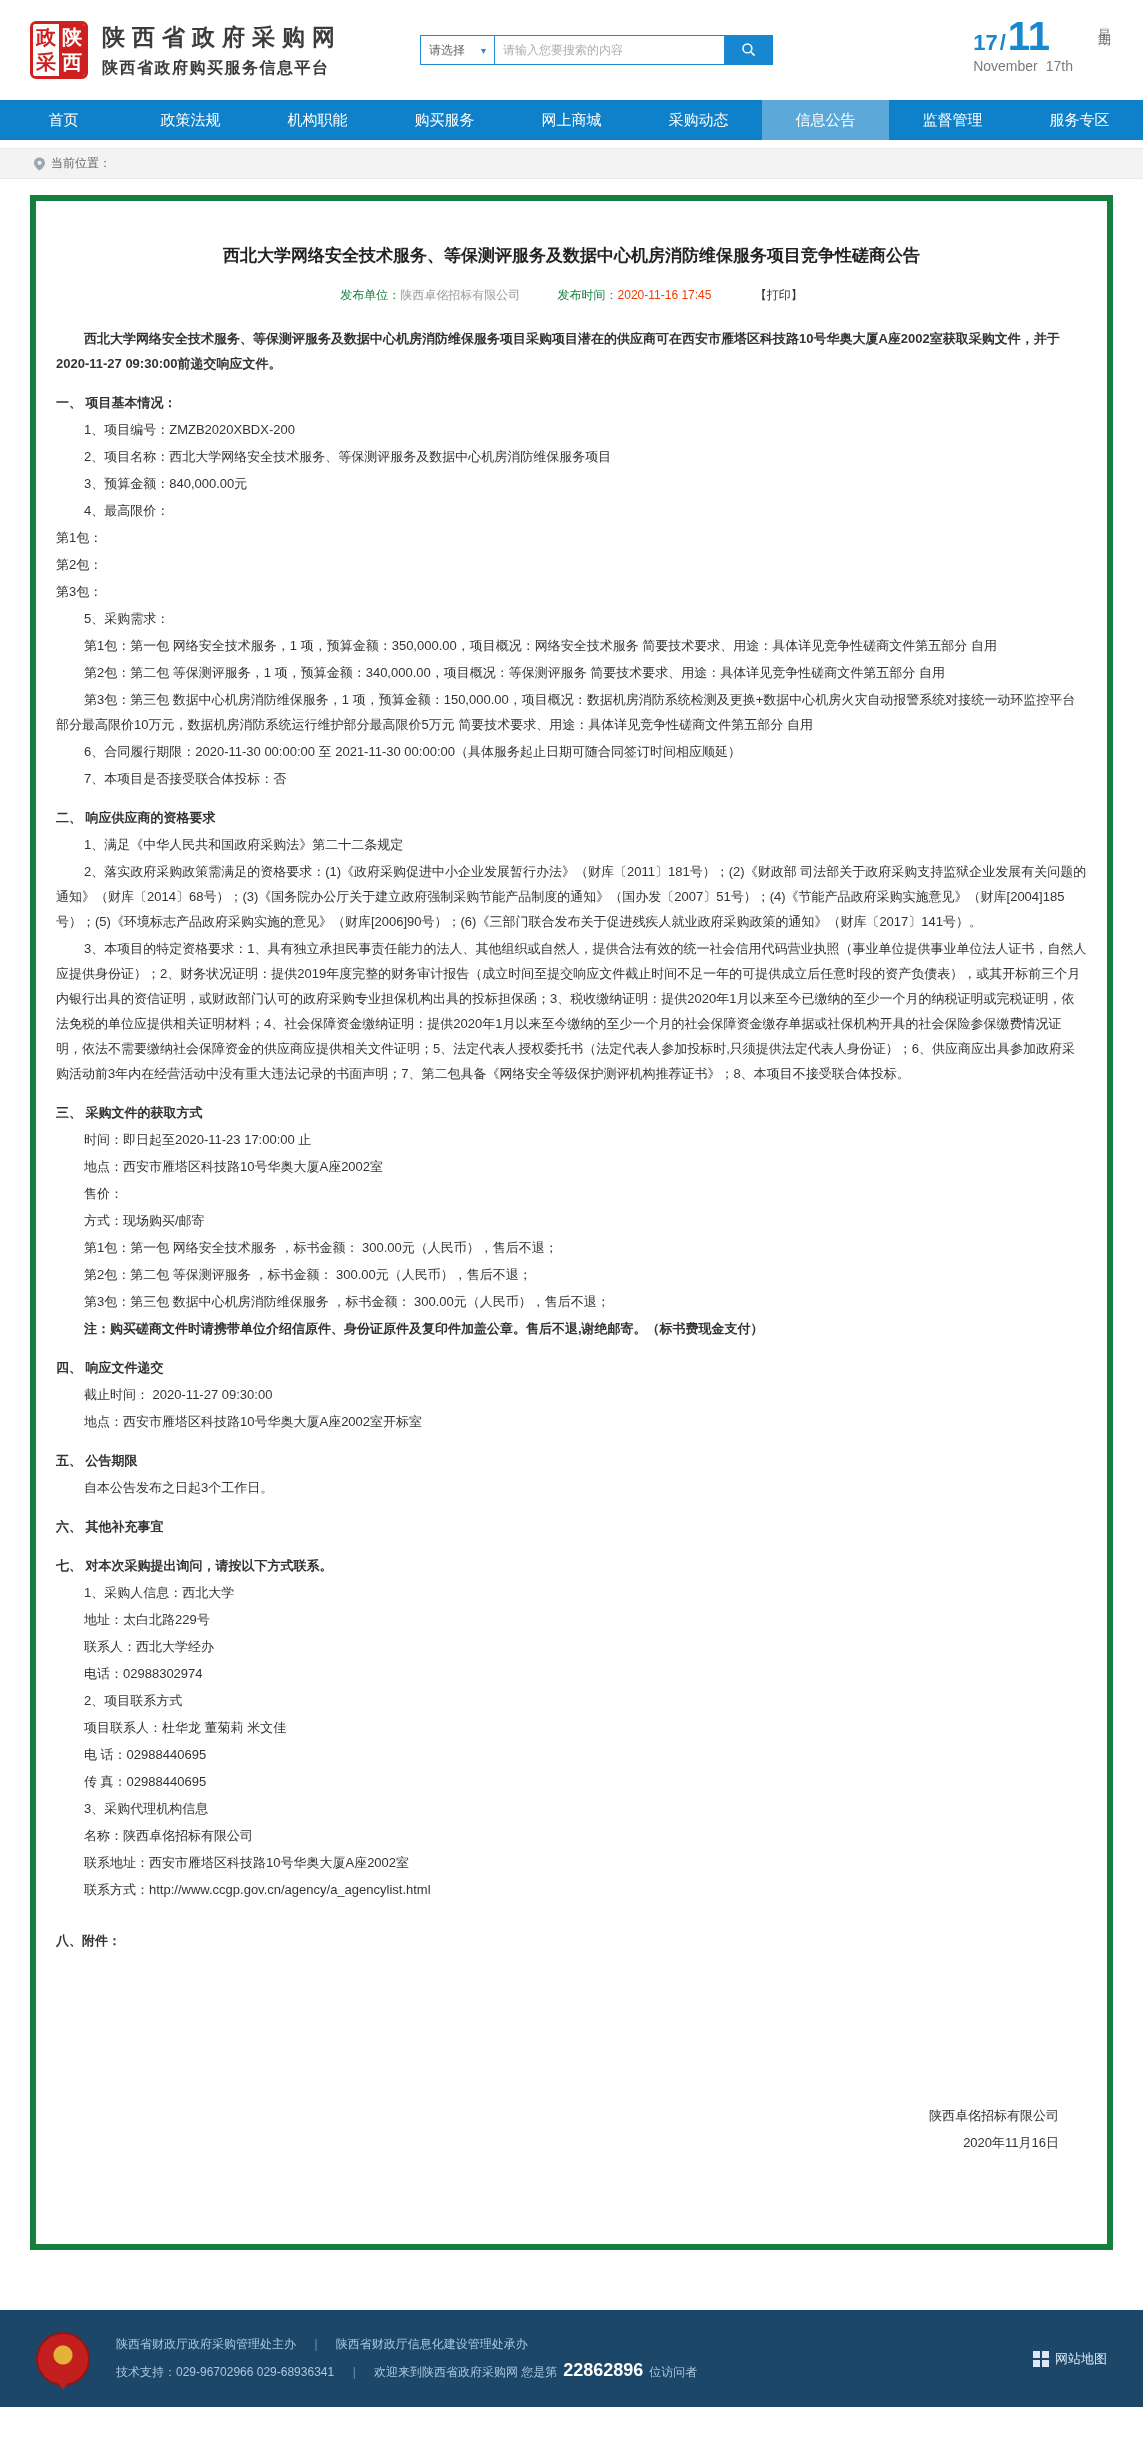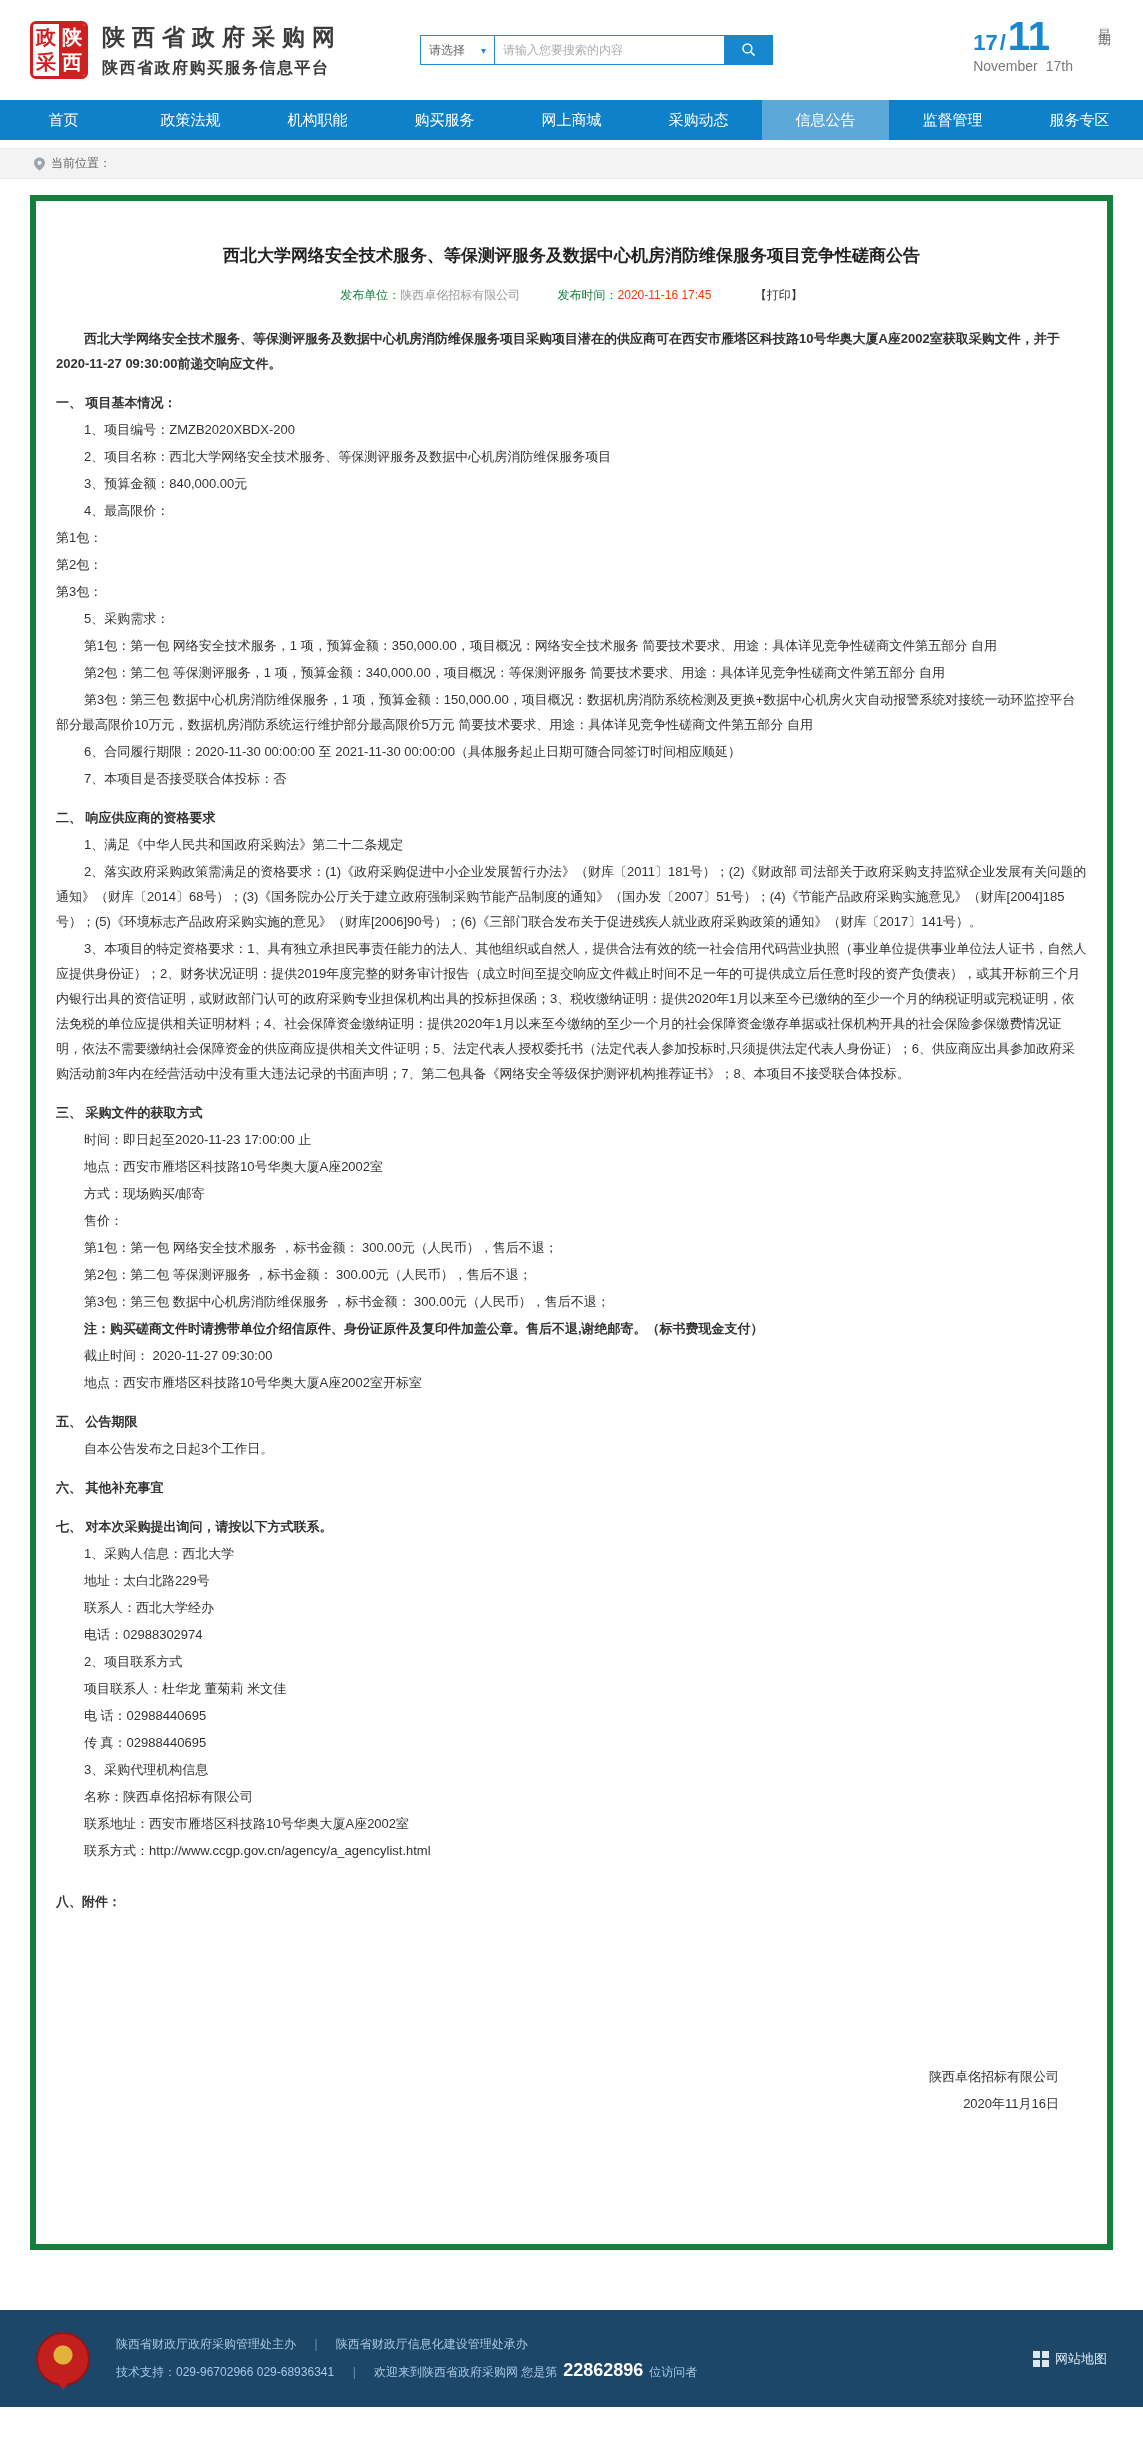--- a/index.html
+++ b/index.html
@@ -158,26 +158,27 @@
       <p class="i1">第3包：第三包 数据中心机房消防维保服务，1 项，预算金额：150,000.00，项目概况：数据机房消防系统检测及更换+数据中心机房火灾自动报警系统对接统一动环监控平台部分最高限价10万元，数据机房消防系统运行维护部分最高限价5万元 简要技术要求、用途：具体详见竞争性磋商文件第五部分 自用</p>
       <p class="i">6、合同履行期限：2020-11-30 00:00:00 至 2021-11-30 00:00:00（具体服务起止日期可随合同签订时间相应顺延）</p>
       <p class="i">7、本项目是否接受联合体投标：否</p>
       <p class="h">二、 响应供应商的资格要求</p>
       <p class="i">1、满足《中华人民共和国政府采购法》第二十二条规定</p>
       <p class="i">2、落实政府采购政策需满足的资格要求：(1)《政府采购促进中小企业发展暂行办法》（财库〔2011〕181号）；(2)《财政部 司法部关于政府采购支持监狱企业发展有关问题的通知》（财库〔2014〕68号）；(3)《国务院办公厅关于建立政府强制采购节能产品制度的通知》（国办发〔2007〕51号）；(4)《节能产品政府采购实施意见》（财库[2004]185号）；(5)《环境标志产品政府采购实施的意见》（财库[2006]90号）；(6)《三部门联合发布关于促进残疾人就业政府采购政策的通知》（财库〔2017〕141号）。</p>
       <p class="i">3、本项目的特定资格要求：1、具有独立承担民事责任能力的法人、其他组织或自然人，提供合法有效的统一社会信用代码营业执照（事业单位提供事业单位法人证书，自然人应提供身份证）；2、财务状况证明：提供2019年度完整的财务审计报告（成立时间至提交响应文件截止时间不足一年的可提供成立后任意时段的资产负债表），或其开标前三个月内银行出具的资信证明，或财政部门认可的政府采购专业担保机构出具的投标担保函；3、税收缴纳证明：提供2020年1月以来至今已缴纳的至少一个月的纳税证明或完税证明，依法免税的单位应提供相关证明材料；4、社会保障资金缴纳证明：提供2020年1月以来至今缴纳的至少一个月的社会保障资金缴存单据或社保机构开具的社会保险参保缴费情况证明，依法不需要缴纳社会保障资金的供应商应提供相关文件证明；5、法定代表人授权委托书（法定代表人参加投标时,只须提供法定代表人身份证）；6、供应商应出具参加政府采购活动前3年内在经营活动中没有重大违法记录的书面声明；7、第二包具备《网络安全等级保护测评机构推荐证书》；8、本项目不接受联合体投标。</p>
       <p class="h">三、 采购文件的获取方式</p>
       <p class="i">时间：即日起至2020-11-23 17:00:00 止</p>
       <p class="i">地点：西安市雁塔区科技路10号华奥大厦A座2002室</p>
+      <p class="i">售价：</p>
       <p class="i">方式：现场购买/邮寄</p>
-      <p class="i">售价：</p>
       <p class="i1">第1包：第一包 网络安全技术服务 ，标书金额： 300.00元（人民币），售后不退；</p>
       <p class="i1">第2包：第二包 等保测评服务 ，标书金额： 300.00元（人民币），售后不退；</p>
       <p class="i1">第3包：第三包 数据中心机房消防维保服务 ，标书金额： 300.00元（人民币），售后不退；</p>
       <p class="b i">注：购买磋商文件时请携带单位介绍信原件、身份证原件及复印件加盖公章。售后不退,谢绝邮寄。（标书费现金支付）</p>
+      <p class="h">四、 响应文件递交</p>
       <p class="i">截止时间： 2020-11-27 09:30:00</p>
       <p class="i">地点：西安市雁塔区科技路10号华奥大厦A座2002室开标室</p>
       <p class="h">五、 公告期限</p>
       <p class="i">自本公告发布之日起3个工作日。</p>
       <p class="h">六、 其他补充事宜</p>
       <p class="h">七、 对本次采购提出询问，请按以下方式联系。</p>
       <p class="i">1、采购人信息：西北大学</p>
       <p class="i">地址：太白北路229号</p>
       <p class="i">联系人：西北大学经办</p>
       <p class="i">电话：02988302974</p>

